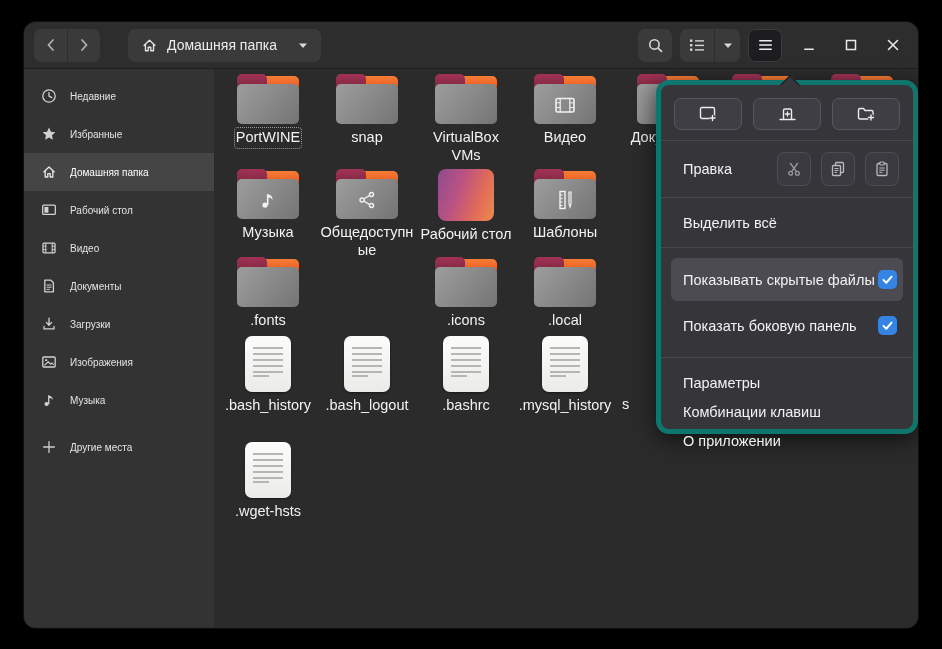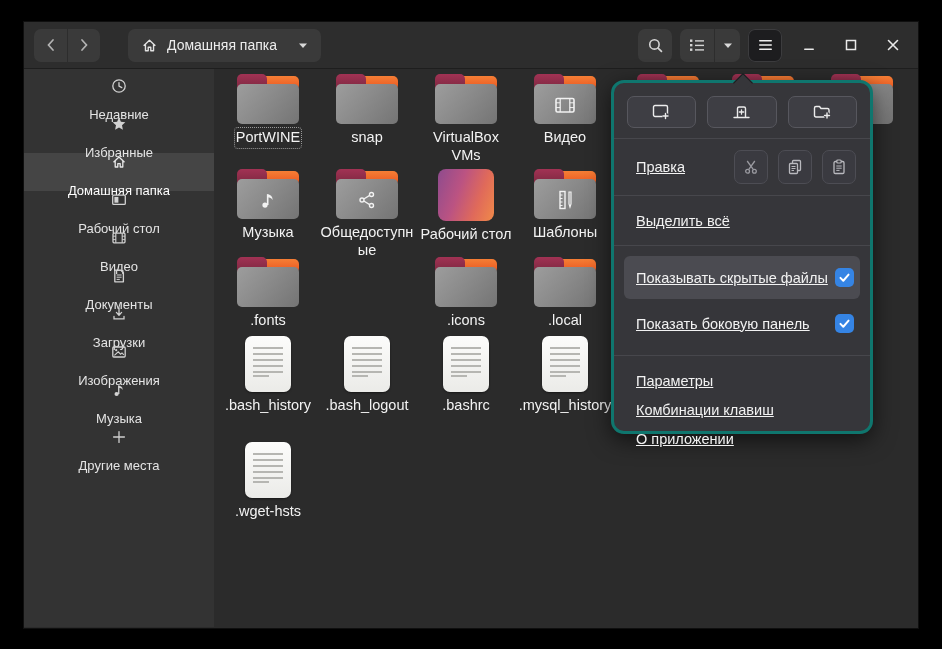--- a/index.html
+++ b/index.html
@@ -1,19 +1,19 @@
 <!DOCTYPE html>
 <html><head>
 <meta charset="utf-8">
 <style>
   * { margin:0; padding:0; box-sizing:border-box; }
   body { background:#000; font-family:"Liberation Sans","DejaVu Sans",sans-serif; }
   .stage { position:relative; width:942px; height:649px; background:#000; overflow:hidden; }
   .window { position:absolute; left:24px; top:22px; width:894px; height:606px;
-            background:#2b2b2b; border-radius:0; overflow:hidden;
+            background:#2b2b2b; border-radius:12px; overflow:hidden;
             box-shadow:0 0 0 1px rgba(255,255,255,0.06), 0 8px 30px rgba(0,0,0,.7); }
 
   
   .headerbar { position:relative; height:47px; background:#2d2d2d; border-bottom:1px solid #1e1e1e;
                display:flex; align-items:center; padding:0 10px; gap:8px; }
   .nav-group { display:flex; background:#3a3a3a; border-radius:7px; overflow:hidden; }
   .nav-btn { width:33px; height:33px; display:flex; align-items:center; justify-content:center; cursor:pointer; }
   .nav-btn + .nav-btn { border-left:1px solid #2d2d2d; }
   .path-btn { margin-left:20px; height:33px; background:#3a3a3a; border-radius:7px;
               display:flex; align-items:center; gap:9px; padding:0 13px; color:#ececec; font-size:14px; cursor:pointer; }
@@ -23,21 +23,21 @@
   .split { display:flex; background:#3a3a3a; border-radius:7px; overflow:hidden; }
   .split .hb-btn { border-radius:0; background:transparent; }
   .split .hb-btn + .hb-btn { border-left:1px solid #2d2d2d; width:26px; }
   .hb-btn.active { background:#1d1d1f; box-shadow:inset 0 0 0 1px #3c3c3e; }
   .winctl { width:30px; height:30px; display:flex; align-items:center; justify-content:center; cursor:pointer; margin-left:4px; }
 
   
   .app-body { display:flex; height:558px; }
   .sidebar { width:190px; background:#333333; padding-top:8px; flex:none; }
   .s-item { height:38px; display:flex; align-items:center; gap:13px; padding:0 16px;
-            color:#e4e4e4; font-size:13px; cursor:pointer;flex-direction:column; }
+            color:#e4e4e4; font-size:10px; cursor:pointer; }
   .s-item.sel { background:#454545; color:#fff; }
   .s-item.other { margin-top:9px; }
   .s-icon { width:17px; height:17px; display:flex; align-items:center; justify-content:center; flex:none; }
 
   .content { position:relative; flex:1; background:#2b2b2b; }
 
   
   .g-item { position:absolute; width:98px; display:flex; flex-direction:column; align-items:center; cursor:pointer; }
   .g-label { margin-top:5px; max-width:94px; font-size:14.5px; line-height:1.22; color:#f3f3f3;
              text-align:center; overflow-wrap:anywhere; }
@@ -59,23 +59,23 @@
 
   .icon-file { position:relative; width:46px; height:56px; border-radius:7px;
                background:linear-gradient(180deg,#fcfcfb,#ebebe8); box-shadow:0 1px 2px rgba(0,0,0,.45); }
   .icon-file .lines { position:absolute; left:8px; right:8px; top:11px; height:26px;
                       background:repeating-linear-gradient(180deg,#b6b6b2 0 2px,transparent 2px 6px); }
   .icon-file .lastline { position:absolute; left:8px; top:39px; width:16px; height:2px; background:#b6b6b2; }
 
   .frag { position:absolute; color:#f3f3f3; font-size:14.5px; }
 
   
-  .popover { position:absolute; left:587px; top:58px; width:262px; height:354px; z-index:50;
-             background:#36363a; border:3px solid #0f766e; border-radius:13px;
-             box-shadow:0 6px 22px rgba(0,0,0,.6); padding-top:13px; color:#f2f2f2; font-size:14.5px;text-decoration:underline; }
+  .popover { position:absolute; left:632px; top:58px; width:262px; height:354px; z-index:50;
+             background:#36363a; border:5px solid #0f766e; border-radius:13px;
+             box-shadow:0 6px 22px rgba(0,0,0,.6); padding-top:13px; color:#f2f2f2; font-size:14.5px; }
   .popover .arrow { position:absolute; left:122px; top:-7px; width:14px; height:14px; background:#36363a;
                     border-left:1px solid #1c1c1f; border-top:1px solid #1c1c1f; transform:rotate(45deg); }
   .m-actions { display:flex; gap:11px; margin:0 13px; }
   .m-action { flex:1; height:32px; background:#3e3e44; border:1px solid #57575e; border-radius:7px;
               display:flex; align-items:center; justify-content:center; cursor:pointer; }
   .m-sep { border-top:1px solid #47474c; margin:10px 0; }
   .m-edit { display:flex; align-items:center; margin:0 14px 0 0; padding-left:22px; height:36px; }
   .m-edit-btns { margin-left:auto; display:flex; gap:10px; }
   .m-sq { width:34px; height:34px; background:#3a3a40; border:1px solid #4d4d54; border-radius:7px;
           display:flex; align-items:center; justify-content:center; cursor:pointer; }

